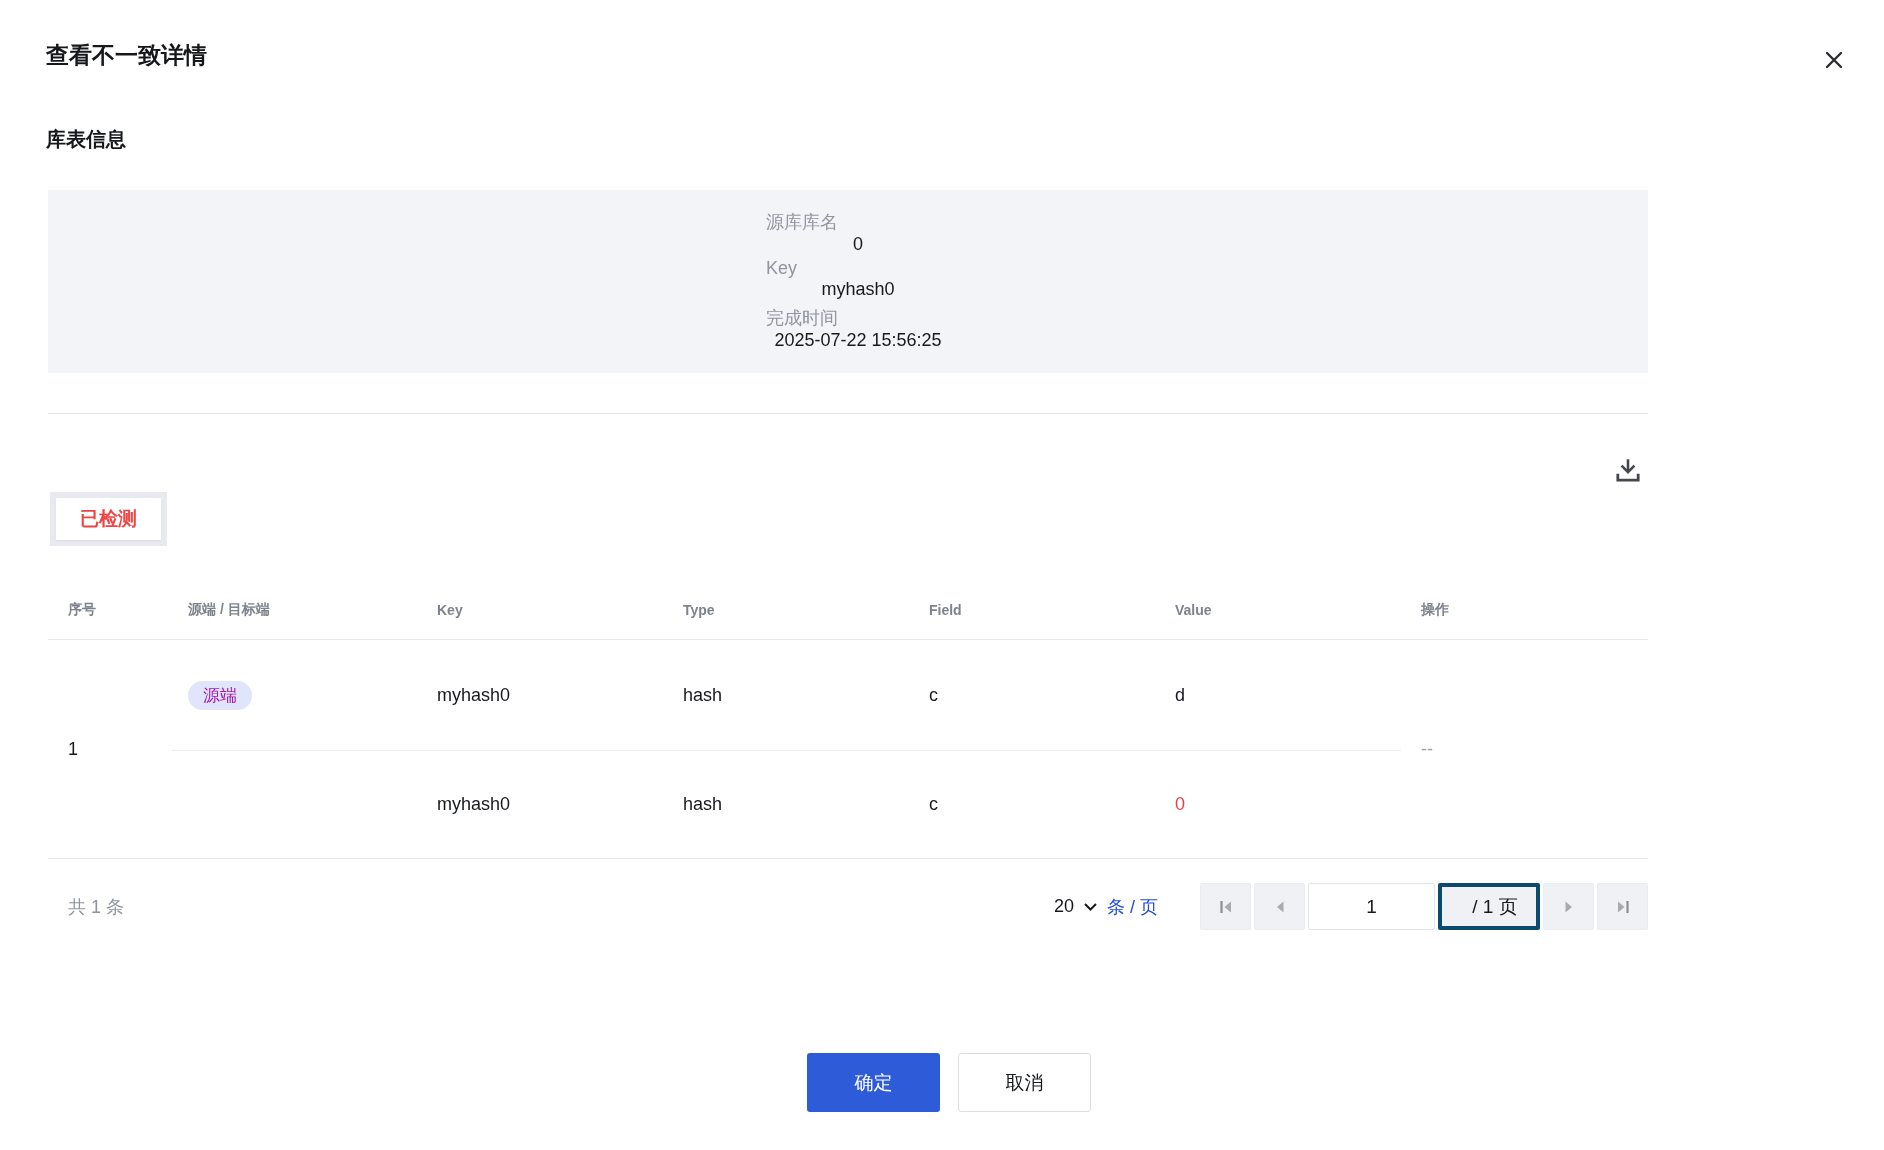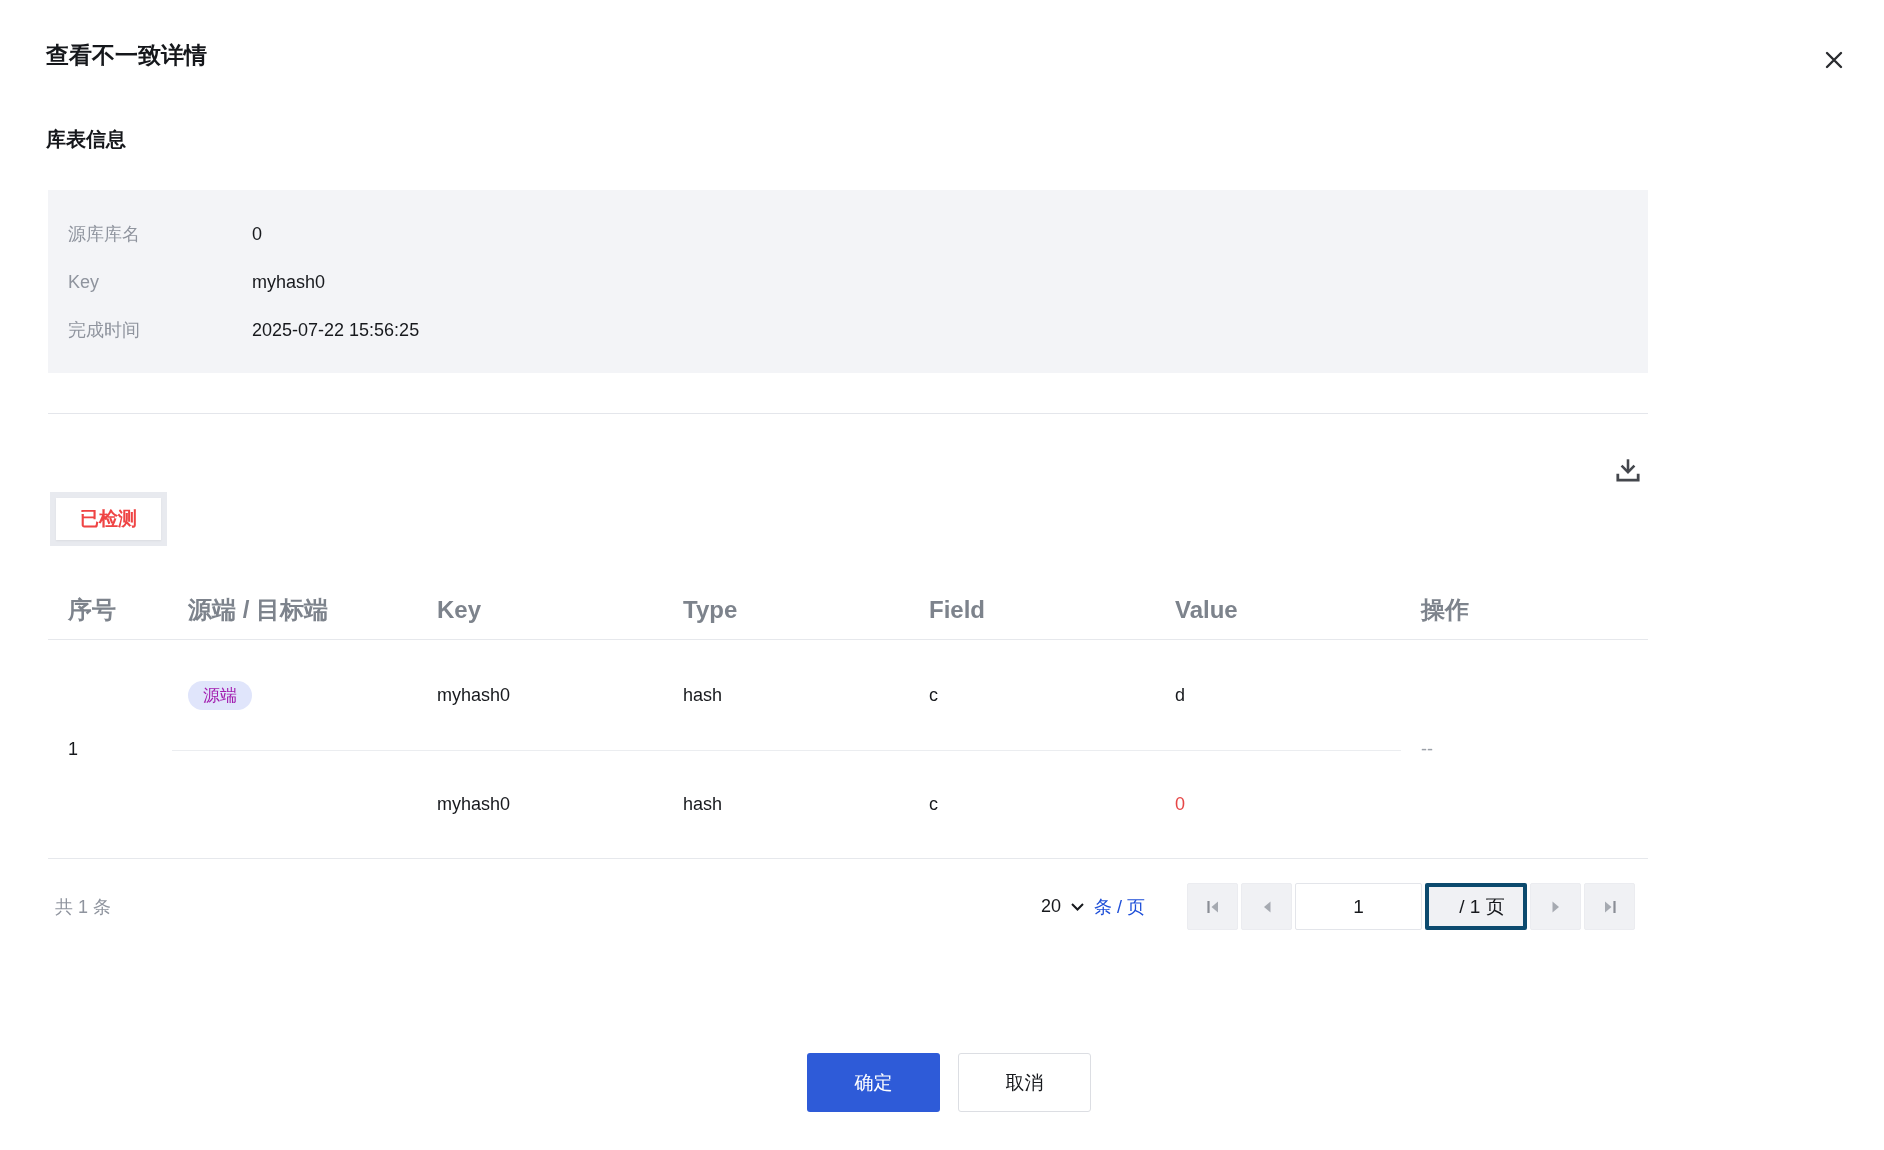--- a/index.html
+++ b/index.html
@@ -7,53 +7,53 @@
   body { font-family: "Liberation Sans", sans-serif; color: #17191d; position: relative; }
 
   .dialog { position: absolute; inset: 0; background: #fff; }
 
   .dialog-title { position: absolute; left: 46px; top: 40px; font-size: 23px; font-weight: 700; color: #15171b; }
   .close-btn { position: absolute; left: 1812px; top: 38px; width: 44px; height: 44px; background: none; border: none; cursor: pointer; display: flex; align-items: center; justify-content: center; }
 
   .section-heading { position: absolute; left: 46px; top: 126px; font-size: 20px; font-weight: 700; color: #15171b; }
 
   .info-box { position: absolute; left: 48px; top: 190px; width: 1600px; height: 183px; background: #f3f4f7; padding: 20px 0 0 20px; }
-  .info-row { display: flex; align-items: center; height: 48px; font-size: 18px; }
+  .info-row { display: flex; align-items: center; height: 48px; font-size: 18px; flex-direction: column; }
   .info-label { width: 184px; color: #8f949e; }
   .info-value { color: #17191d; }
 
   .divider { position: absolute; left: 48px; top: 413px; width: 1600px; height: 1px; background: #e4e6eb; }
 
   .download-btn { position: absolute; left: 1606px; top: 448px; width: 44px; height: 44px; border: none; background: none; cursor: pointer; display: flex; align-items: center; justify-content: center; }
 
   .filter-tabs { position: absolute; left: 50px; top: 492px; background: #e8eaef; padding: 6px; display: inline-flex; }
   .filter-tab { background: #ffffff; border: none; padding: 0 24px; height: 42px; font-size: 19px; font-weight: 700; color: #ef4444; font-family: "Liberation Sans", sans-serif; cursor: pointer; box-shadow: 0 1px 2px rgba(0,0,0,0.06); }
 
   .result-table { position: absolute; left: 48px; top: 580px; width: 1600px; }
   .thead, .row-group { display: grid; grid-template-columns: 140px 249px 246px 246px 246px 246px 1fr; }
   .thead { height: 60px; align-items: center; border-bottom: 1px solid #e6e8ec; }
-  .th { font-size: 24px; font-weight: 600; color: #7d838c; }
+  .th { font-size: 14px; font-weight: 600; color: #7d838c; }
   .th.first, .cell-index { padding-left: 20px; }
 
   .row-group { grid-template-rows: 110px 108px; border-bottom: 1px solid #e6e8ec; position: relative; }
   .cell { display: flex; align-items: center; font-size: 18px; color: #17191d; }
   .cell-index { grid-column: 1; grid-row: 1 / 3; }
   .r1 { grid-row: 1; }
   .r2 { grid-row: 2; }
   .c2 { grid-column: 2; } .c3 { grid-column: 3; } .c4 { grid-column: 4; }
   .c5 { grid-column: 5; } .c6 { grid-column: 6; }
   .cell-action { grid-column: 7; grid-row: 1 / 3; color: #9ba0a8; }
   .inner-divider { position: absolute; left: 124px; top: 110px; width: 1229px; height: 1px; background: #ebedf0; }
 
   .badge { display: inline-flex; align-items: center; padding: 6px 15px; border-radius: 999px; font-size: 17px; line-height: 1; }
   .badge-source { background: #e0e5fb; color: #a21caf; }
   .badge-target { background: #fcede1; color: #c2571f; }
   .value-error { color: #e64646; }
 
-  .pagination { position: absolute; left: 35px; top: 883px; width: 1600px; height: 47px; display: flex; align-items: center; }
+  .pagination { position: absolute; left: 48px; top: 883px; width: 1600px; height: 47px; display: flex; align-items: center; }
   .total-text { padding-left: 20px; color: #8f949e; font-size: 18px; }
   .pg-spacer { flex: 1; }
   .page-size { display: flex; align-items: center; gap: 9px; margin-right: 42px; cursor: pointer; }
   .page-size .size-value { font-size: 18px; color: #17191d; }
   .page-size .size-suffix { font-size: 18px; color: #1d4ed8; }
   .pager { display: flex; gap: 3px; height: 47px; }
   .pg-btn { width: 51px; height: 47px; background: #f0f1f4; border: 1px solid #ebecf0; display: flex; align-items: center; justify-content: center; cursor: pointer; border-radius: 2px; }
   .pg-input { width: 127px; height: 47px; background: #ffffff; border: 1px solid #e3e5ea; text-align: center; font-size: 19px; color: #17191d; font-family: "Liberation Sans", sans-serif; border-radius: 2px; }
   .pg-pages { width: 102px; height: 47px; background: #f0f1f4; border: 4px solid #0c4a6e; display: flex; align-items: center; justify-content: center; font-size: 19px; color: #17191d; border-radius: 2px; padding-left: 12px; }
 

